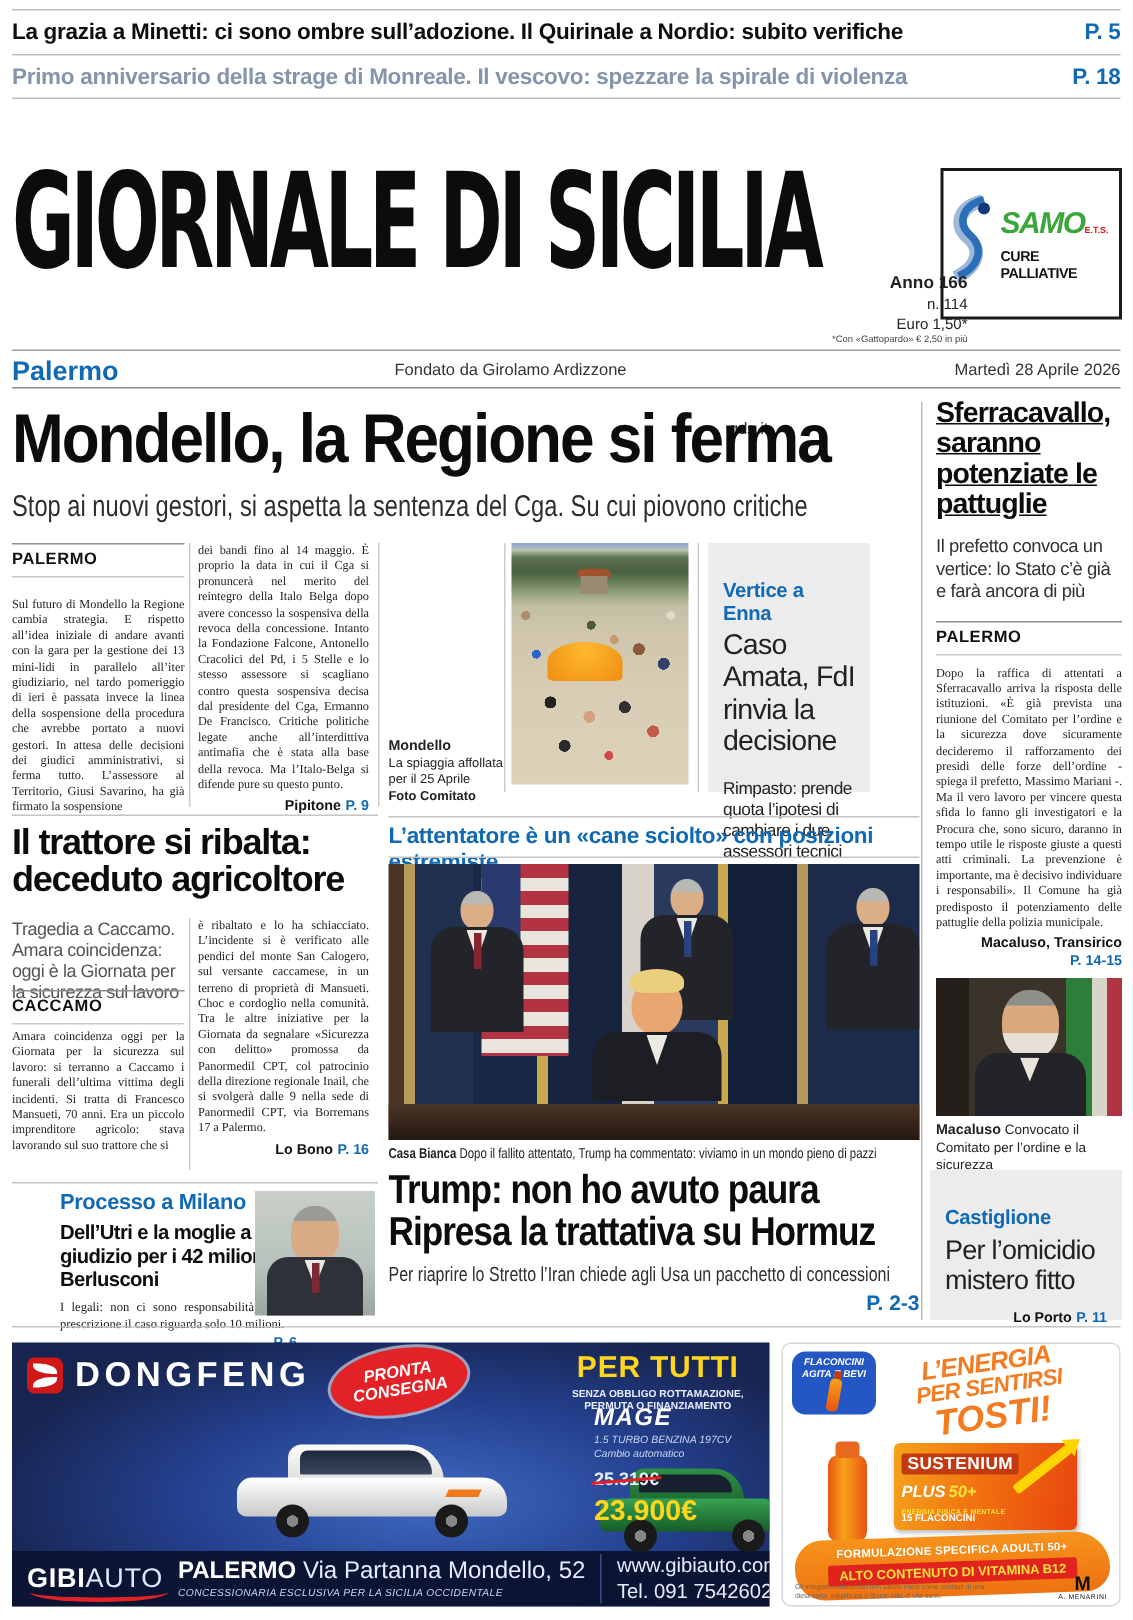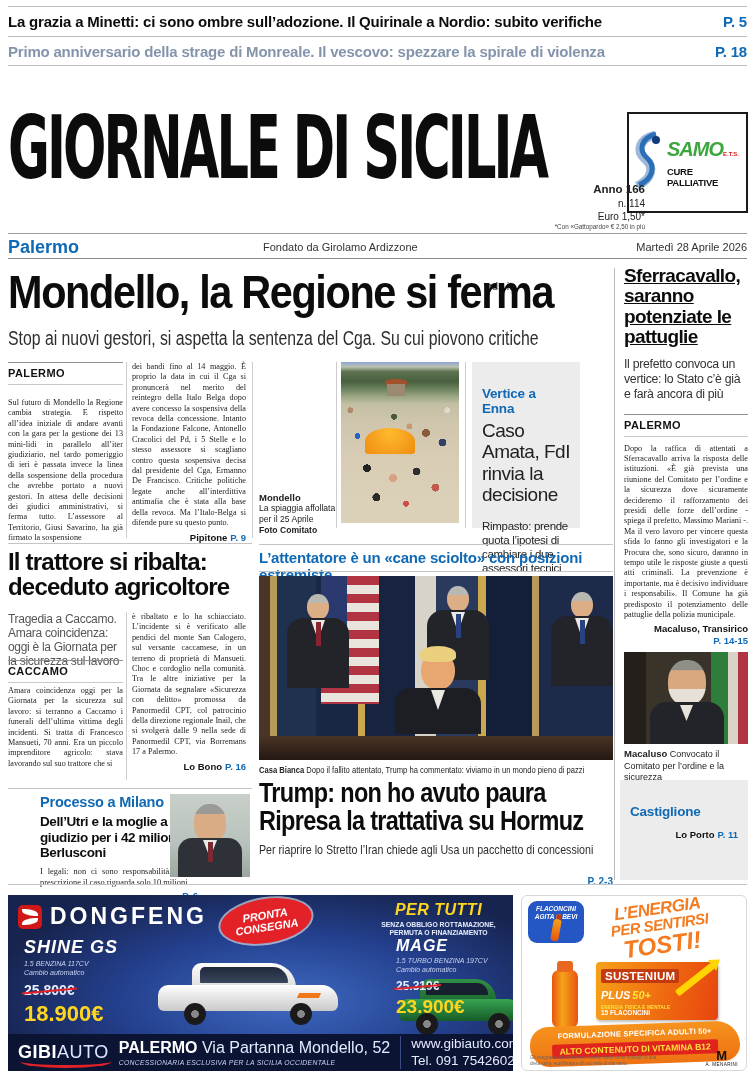--- a/index.html
+++ b/index.html
@@ -110,21 +110,21 @@
   .pt-hairt { position:absolute; left:25px; top:-6px; width:36px; height:16px; border-radius:50% 50% 30% 30%; background:#eacf7c; }
   .pt-trump .pt-suit { width:86px; height:46px; background:#1c1e24; }
   .pt-trump .pt-shirt { left:36px; }
   .pt-desk { position:absolute; left:0; bottom:0; width:100%; height:24px; background:linear-gradient(180deg,#4a3526,#241812); }
   .trump-caption { position:absolute; left:259px; top:764px; width:354px; font-size:9.5px; color:#222; white-space:nowrap; transform:scaleX(0.8); transform-origin:left top; }
   .trump-caption b { font-weight:bold; }
   .trump-head { position:absolute; left:259px; top:779px; width:360px; font-weight:bold; font-size:27px; line-height:1.04; letter-spacing:-0.8px; color:#0c0c0c; }
   .trump-head .hl { white-space:nowrap; transform:scaleX(0.87); transform-origin:left top; }
   .trump-dek { position:absolute; left:259px; top:842px; width:354px; }
   .trump-dek .dk { font-size:13.5px; color:#2e2e2e; white-space:nowrap; transform:scaleX(0.79); transform-origin:left top; }
-  .trump-dek .pg { display:block; text-align:right; color:#1069b4; font-weight:bold; font-size:10px; margin-top:19px; }
+  .trump-dek .pg { display:block; text-align:right; color:#1069b4; font-weight:bold; font-size:14px; margin-top:3px; }
 
   
   .side { position:absolute; left:624px; top:266px; width:124px; }
   .side-head { font-weight:bold; font-size:19px; line-height:1.07; letter-spacing:-0.6px; color:#0c0c0c;text-decoration:underline; }
   .side-dek { font-size:12.3px; line-height:1.2; color:#333; margin-top:10px; letter-spacing:-0.3px; }
   .side-kicker { margin-top:12px; }
   .side-body { margin-top:7px; }
   .side-byline { margin-top:3px; line-height:1.25; }
   .photo-prefetto { position:absolute; left:624px; top:652px; width:124px; height:92px; overflow:hidden; background:linear-gradient(90deg,#241f1a 0 18%,#3a332a 18% 70%,#2f7d3a 70% 84%,#d8d4c8 84% 92%,#b23442 92% 100%); }
   .pf-head { position:absolute; left:44px; top:8px; width:38px; height:46px; border-radius:46%; background:linear-gradient(180deg,#8f8f8a 0 22%,#d9a87e 23% 62%,#e6e0d6 63% 100%); }
@@ -139,21 +139,21 @@
   
   .ad-df { position:absolute; left:8px; top:895px; width:505px; height:176px; overflow:hidden; color:#fff;
     background:radial-gradient(ellipse 300px 120px at 55% 60%, #3e6ac2 0%, #24408e 55%, #17244f 100%); }
   .df-top { position:absolute; left:10px; top:8px; display:flex; align-items:center; gap:8px; }
   .df-logo { width:24px; height:24px; border-radius:5px; background:#d01818; position:relative; }
   .df-logo::before, .df-logo::after { content:""; position:absolute; width:16px; height:7px; background:#fff; border-radius:0 80% 0 80%; left:4px; }
   .df-logo::before { top:4px; } .df-logo::after { bottom:4px; transform:scaleY(-1); }
   .df-brand { font-weight:bold; font-size:23px; letter-spacing:3px; }
   .df-badge { position:absolute; left:212px; top:4px; width:92px; height:44px; background:#e32228; border-radius:50%; transform:rotate(-9deg); display:flex; align-items:center; justify-content:center; text-align:center; font-style:italic; font-weight:bold; font-size:11px; line-height:1.1; box-shadow:0 0 0 2px rgba(255,255,255,.55); }
   .df-pertutti { position:absolute; left:358px; top:6px; width:145px; text-align:center; }
-  .df-pt1 { color:#ffd61e; font-style:italic; font-weight:bold; font-size:16px; letter-spacing:0.5px; }
+  .df-pt1 { color:#ffd61e; font-weight:bold; font-size:20px; letter-spacing:0.5px; }
   .df-pt2 { font-size:6.8px; line-height:1.25; margin-top:2px; color:#e8eeff; font-weight:bold; }
   .df-shine { position:absolute; left:16px; top:42px; width:140px; }
   .df-carname { font-style:italic; font-weight:bold; font-size:18px; letter-spacing:1px; }
   .df-spec { font-style:italic; font-size:7px; color:#c8d4f2; margin-top:2px; }
   .df-old { display:inline-block; margin-top:6px; font-weight:bold; font-size:14px; color:#e8eeff; position:relative; }
   .df-old::after { content:""; position:absolute; left:-2px; right:-2px; top:48%; height:2px; background:#e32228; transform:rotate(-5deg); }
   .df-new { font-weight:bold; font-size:22px; color:#ffd61e; margin-top:2px; }
   .df-war { position:absolute; left:16px; top:148px; font-style:italic; font-weight:bold; color:#ffd61e; font-size:9.5px; line-height:1.3; }
   .df-mage { position:absolute; left:388px; top:42px; width:112px; text-align:left; }
   .df-mage .df-carname { font-size:16px; }
@@ -375,41 +375,35 @@
   <div class="photo-prefetto">
     <div class="pf-head"></div>
     <div class="pf-body"></div>
     <div class="pf-shirt"></div>
   </div>
   <div class="side-caption">
     <b>Macaluso</b> <span>Convocato il Comitato per l’ordine e la sicurezza</span>
   </div>
   <div class="box-castiglione graybox">
     <div class="box-kicker">Castiglione</div>
+    <div class="box-head">Per l’omicidio mistero fitto</div>
     <div class="byline"><span>Lo Porto</span><span class="pg">P. 11</span></div>
   </div>
 
   <div class="rule" style="left:8px;top:884px;width:739px;height:1px"></div>
 
   <div class="ad-df">
     <div class="df-top">
       <div class="df-logo"></div>
       <div class="df-brand">DONGFENG</div>
     </div>
     <div class="df-badge">PRONTA CONSEGNA</div>
     <div class="df-pertutti">
       <div class="df-pt1">PER TUTTI</div>
       <div class="df-pt2">SENZA OBBLIGO ROTTAMAZIONE, PERMUTA O FINANZIAMENTO</div>
-    </div>
-    <div class="df-shine">
-      <div class="df-carname">SHINE GS</div>
-      <div class="df-spec">1.5 BENZINA 117CV</div>
-      <div class="df-spec">Cambio automatico</div>
-      <div><span class="df-old">25.800€</span></div>
-      <div class="df-new">18.900€</div>
     </div>
     <div class="car car-white">
       <div class="cw-roof"></div>
         <div class="cw-win"></div>
         <div class="cw-body"></div>
       <div class="cw-accent"></div>
         <div class="wheel w1"></div>
         <div class="wheel w2"></div>
     </div>
     <div class="car car-green">

